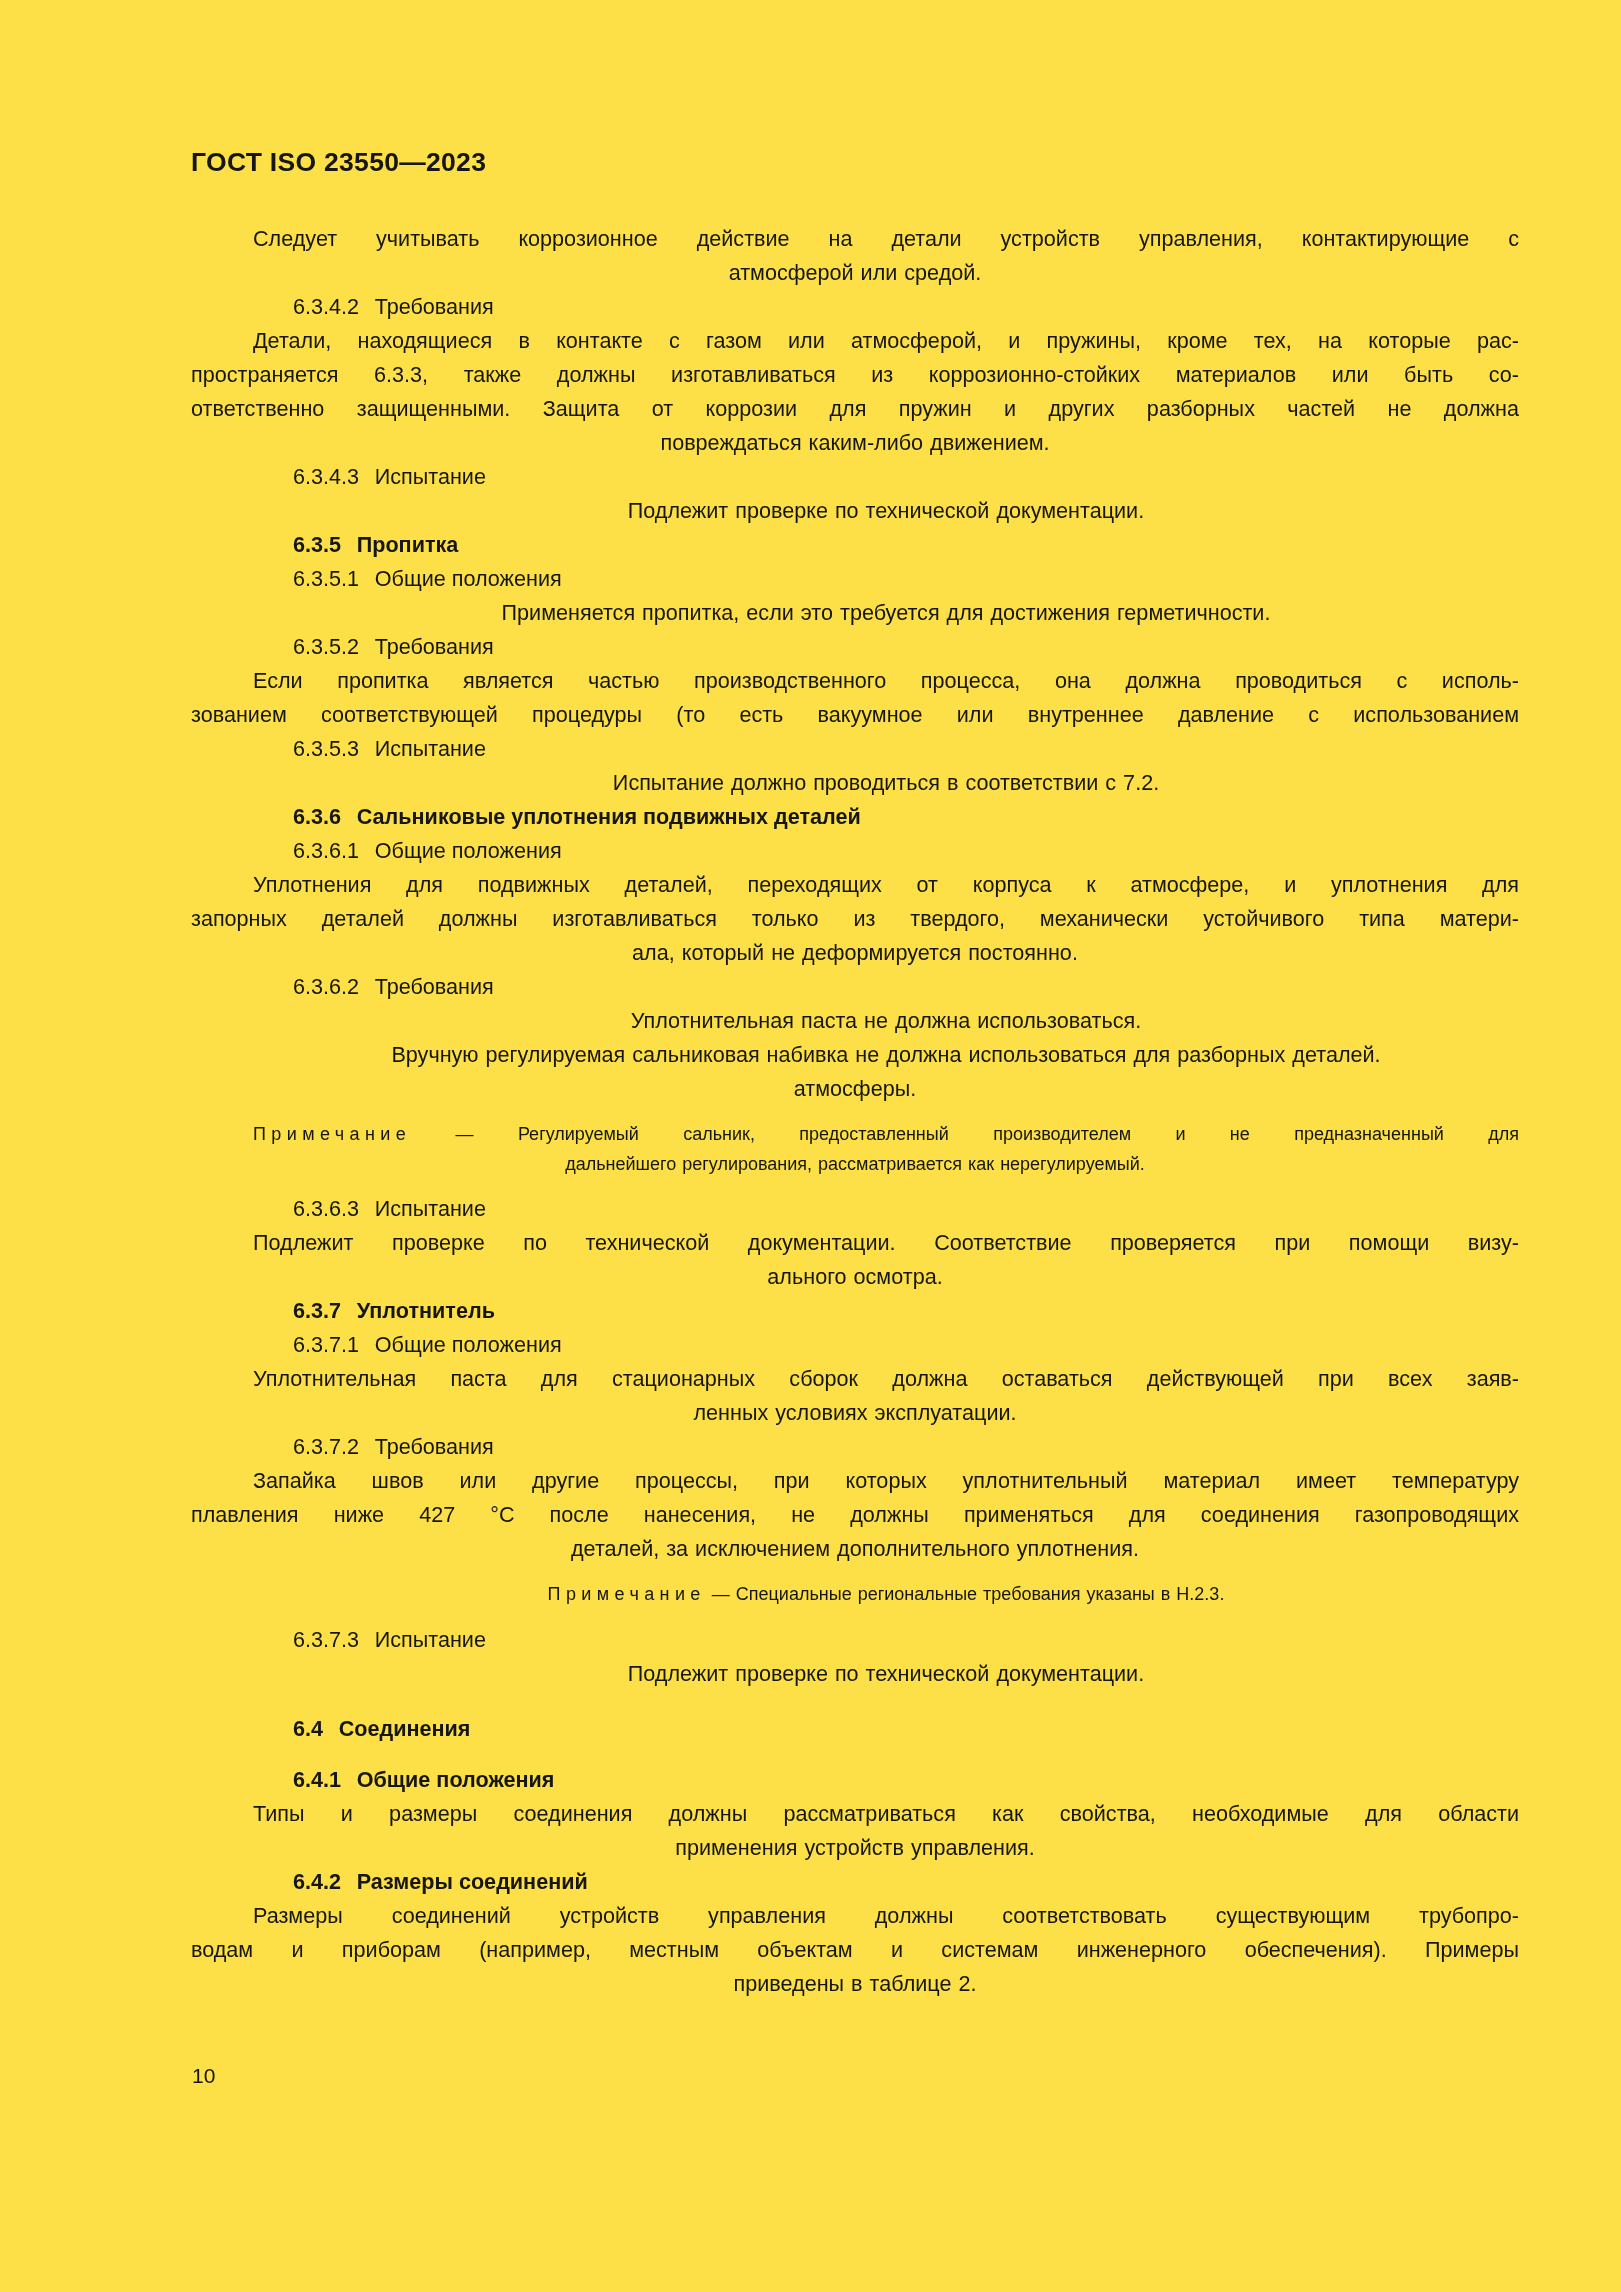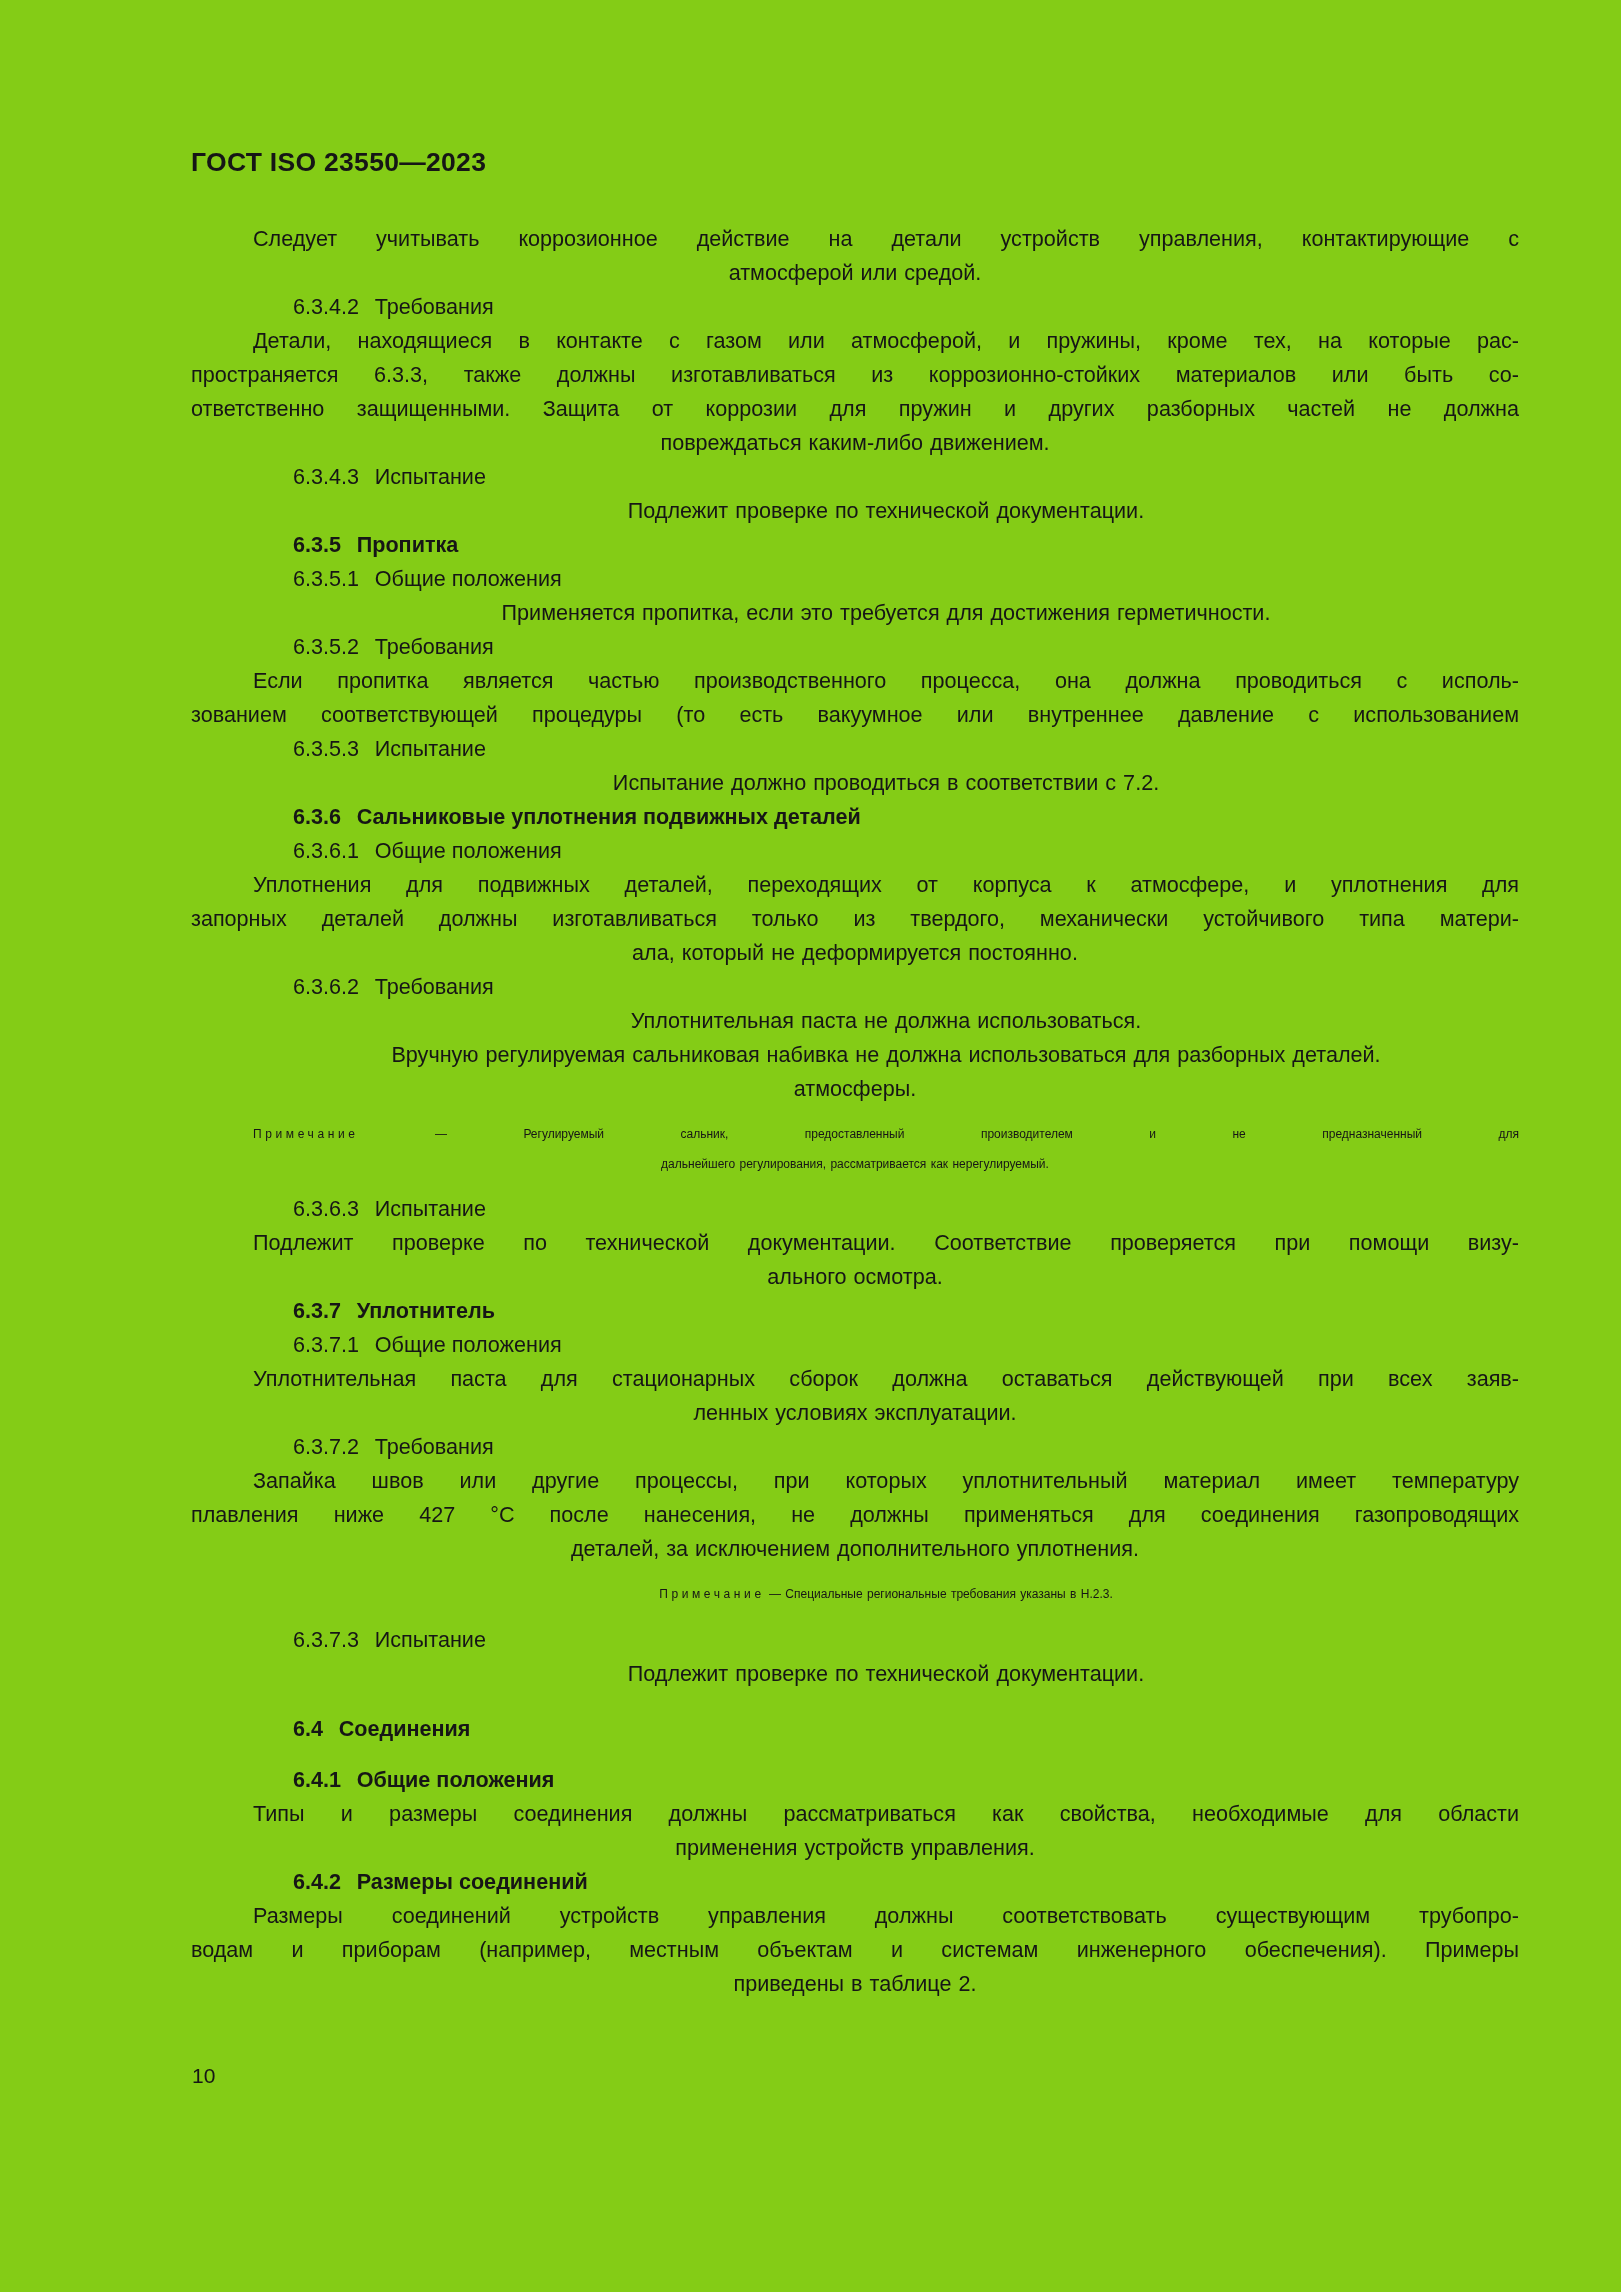--- a/index.html
+++ b/index.html
@@ -2,21 +2,21 @@
 <html><head>
 <meta charset="utf-8">
 <style>
   html, body { margin: 0; padding: 0; background: #ffffff; }
   .page {
     position: relative;
     width: 1621px;
     height: 2293px;
     box-sizing: border-box;
     padding: 147px 102px 0 191px;
-    background: #84cc16;
+    background: #fde047;
     color: #161616;
     font-family: "Liberation Sans", "DejaVu Sans", sans-serif;
     overflow: hidden;
   }
   .doc-header {
     font-size: 26.5px;
     font-weight: 700;
     line-height: 31px;
     letter-spacing: 0.3px;
     margin-bottom: 44px;
@@ -24,21 +24,21 @@
   }
   .doc-body { font-size: 21.6px; line-height: 34px; }
   .block { margin: 0; }
   .line { text-align: center; word-spacing: 1px; }
   .line.first { text-indent: 62px; }
   .line.just { text-align: justify; text-align-last: justify; }
   .heading { text-indent: 62px; }
   .heading.bold { font-weight: 700; }
   .heading .num { margin-right: 15.7px; margin-left: 40px; }
   .heading.section { margin-top: 21.6px; margin-bottom: 16.7px; }
-  .note { font-size: 12px; line-height: 30px; margin: 12.7px 0 13.7px 0; }
+  .note { font-size: 18px; line-height: 30px; margin: 12.7px 0 13.7px 0; }
   .note .line.first { text-indent: 62px; }
   .note-label { letter-spacing: 0.3em; }
   .page-number {
     position: absolute;
     left: 192px;
     top: 2059px;
     font-size: 21px;
     line-height: 33px;
   }
 </style>

